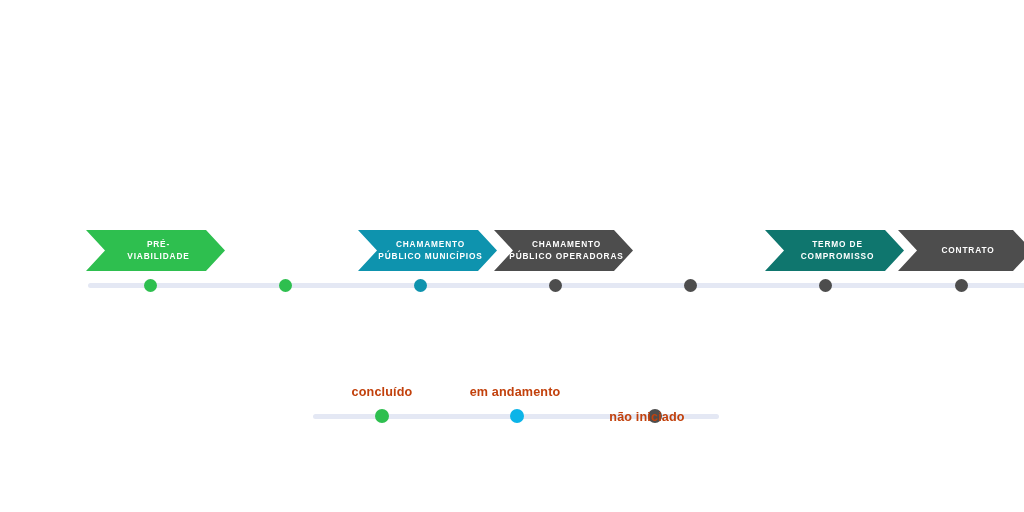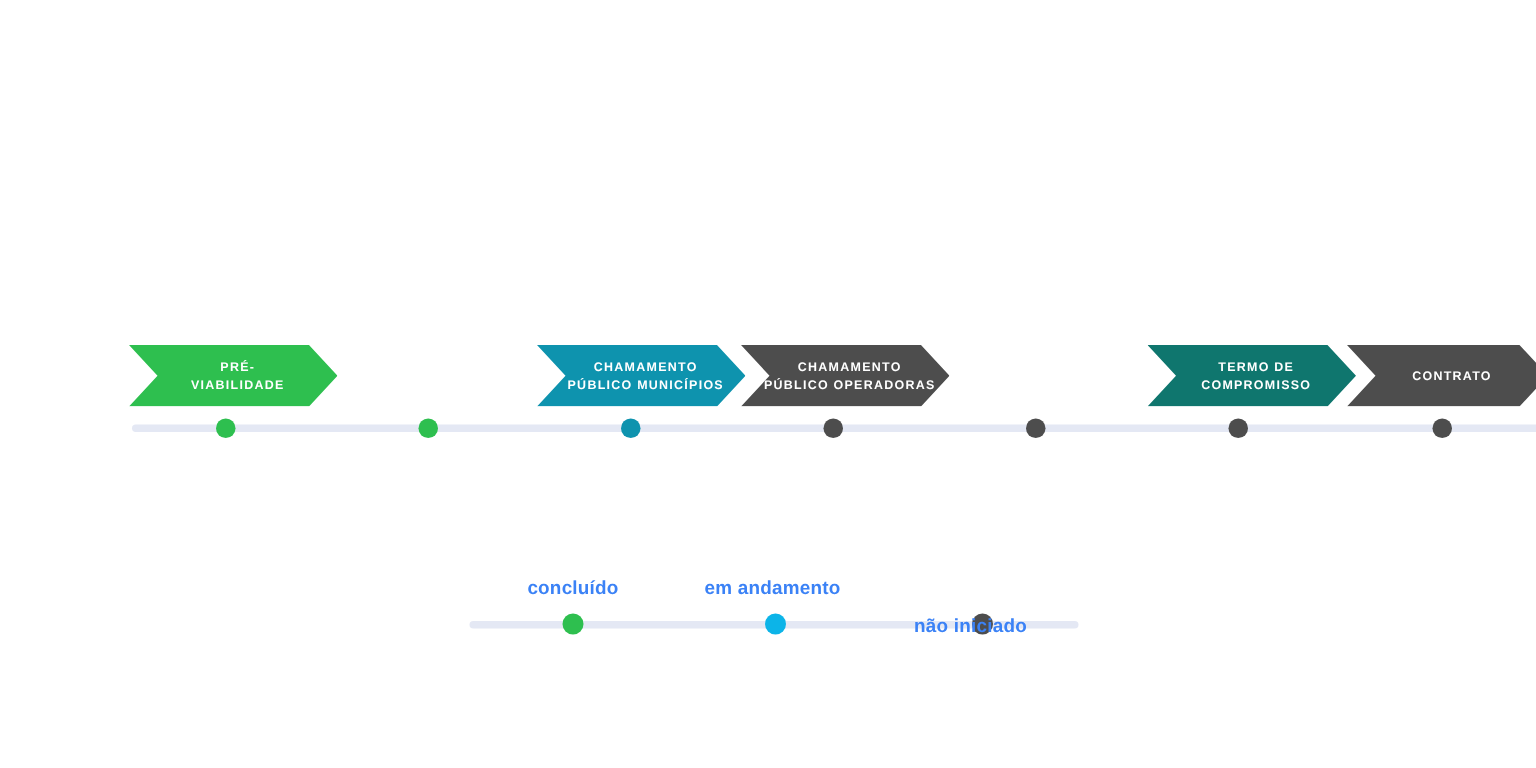--- a/index.html
+++ b/index.html
@@ -102,21 +102,21 @@
     height: 14px;
     border-radius: 50%;
     top: 409px;
   }
 
   .legend-label {
     position: absolute;
     top: 385px;
     font-size: 12.6px;
     font-weight: bold;
-    color: #3b82f6;
+    color: #c2410c;
     letter-spacing: 0.15px;
     white-space: nowrap;
     transform: translateX(-50%);
     user-select: none;
   }
 </style>
 </head>
 <body>
 
 <div id="process-timeline">

